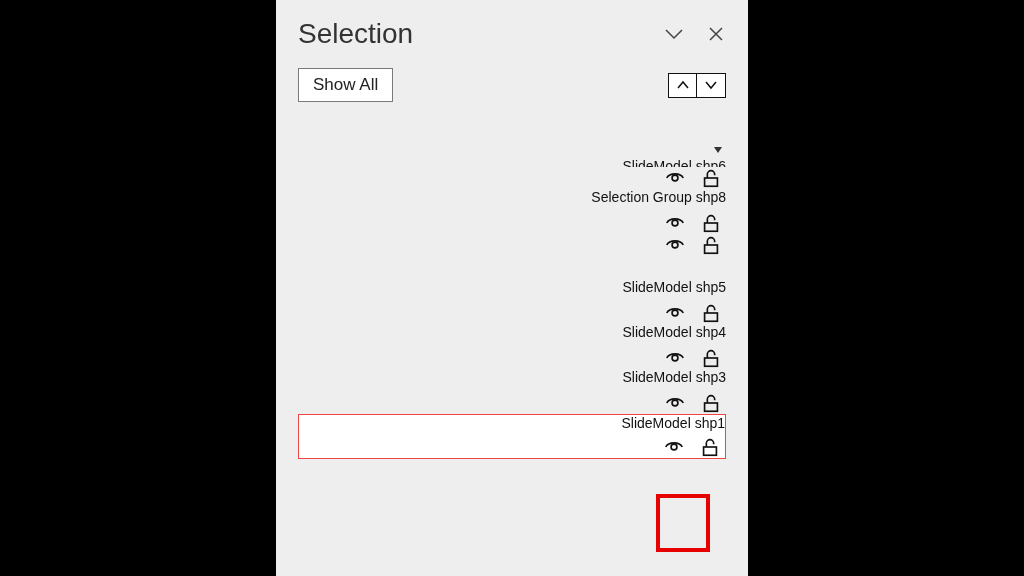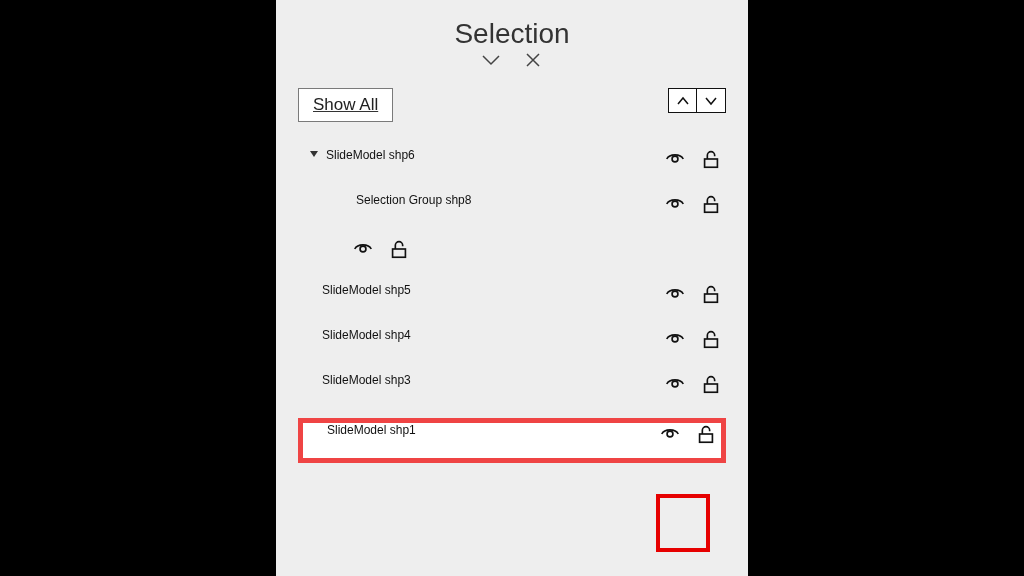--- a/index.html
+++ b/index.html
@@ -17,21 +17,20 @@
       height: 576px;
       background: #eeeeee;
       padding: 18px 22px;
       color: #333;
     }
     .panel-header {
       display: flex;
       align-items: center;
       justify-content: space-between;
       margin-bottom: 18px;
-      flex-direction: column;
     }
     .panel-title {
       font-size: 28px;
       font-weight: 400;
       color: #333;
     }
     .header-icons {
       display: flex;
       gap: 22px;
       align-items: center;
@@ -39,23 +38,23 @@
     .chevron-icon, .close-icon {
       width: 20px;
       height: 20px;
       display: flex;
       align-items: center;
       justify-content: center;
       cursor: pointer;
     }
     .button-row {
       display: flex;
+      align-items: center;
       gap: 8px;
-      margin-bottom: 26px;
-      text-decoration: underline;
+      margin-bottom: 42px;
     }
     .btn {
       background: #fff;
       border: 1px solid #7a7a7a;
       padding: 6px 14px;
       font-size: 17px;
       color: #222;
       cursor: pointer;
       font-family: inherit;
     }
@@ -74,27 +73,28 @@
       justify-content: center;
       cursor: pointer;
     }
     .arrow-btn + .arrow-btn { margin-left: -1.5px; }
 
     .tree {
       padding-left: 0;
     }
     .tree-row {
       display: flex;
-      align-items: flex-start;
+      align-items: flex-end;
       height: 45px;
-      font-size: 12px;
+      font-size: 14px;
       color: #111;
+      flex-direction: column;
     }
     .tree-row.selected {
-      border: 5px solid #ef4444;
+      border: 1px solid #ef4444;
       background: #fff;
     }
     .expand-toggle {
       width: 20px;
       text-align: center;
       font-size: 12px;
       color: #333;
       cursor: pointer;
       flex-shrink: 0;
     }

